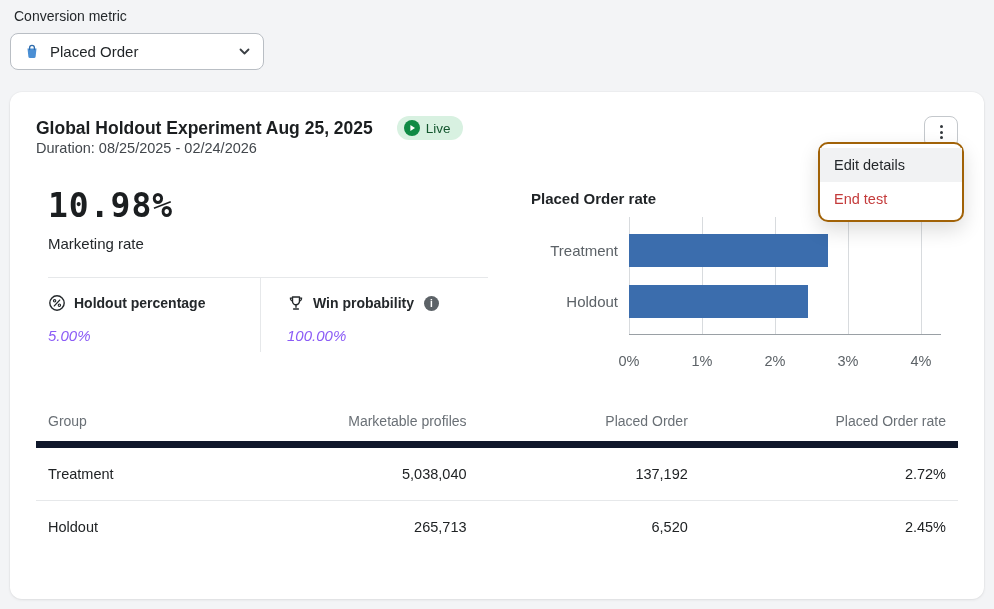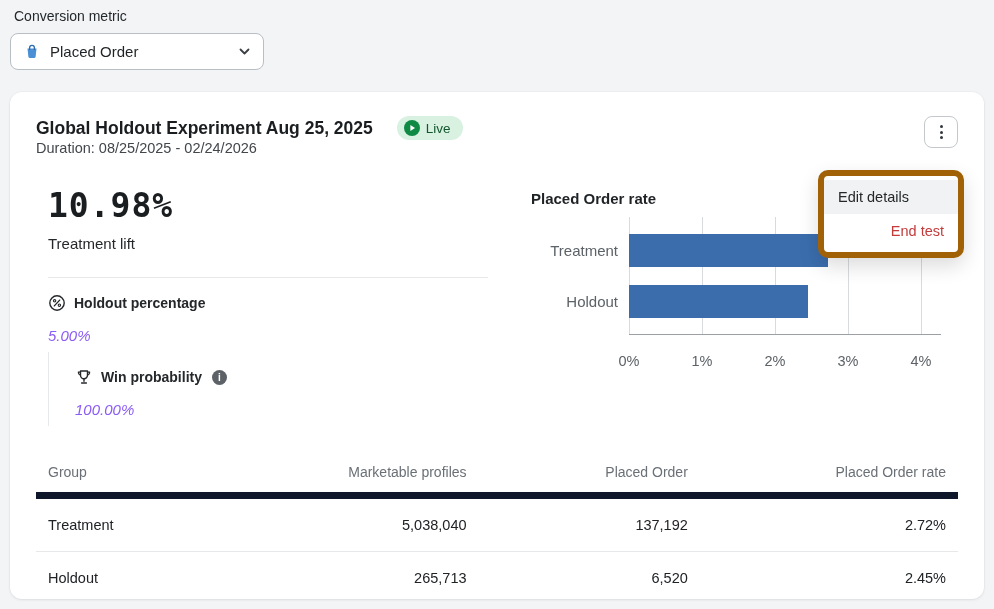--- a/index.html
+++ b/index.html
@@ -52,44 +52,44 @@
   .kebab-btn {
     width: 34px; height: 32px;
     border: 1px solid #c4c8cc; border-radius: 8px;
     background: #fff; cursor: pointer;
     display: flex; flex-direction: column;
     align-items: center; justify-content: center; gap: 2.5px;
   }
   .kebab-btn i { width: 3px; height: 3px; border-radius: 50%; background: #33383c; }
 
   .menu {
-    position: absolute; top: 54px; right: -6px;
+    position: absolute; top: 26px; right: -6px;
     width: 146px; background: #fff;
-    border: 6px solid #a16207; border-radius: 10px;
+    border: 2px solid #a16207; border-radius: 10px;
     box-shadow: 0 8px 20px rgba(0,0,0,.14);
     padding: 4px 0; z-index: 20;
   }
   .menu-item {
     padding: 9px 14px; font-size: 14.5px; color: #24282b; cursor: pointer;
     white-space: nowrap;
   }
   .menu-item.hovered { background: #f1f2f3; }
-  .menu-item.danger { color: #c43b3b; text-align: right; }
+  .menu-item.danger { color: #c43b3b; }
 
   
   .content-row { display: flex; margin-top: 30px; }
   .left-panel { width: 452px; padding-left: 12px; }
   .big-metric {
     font-family: "DejaVu Sans Mono", monospace;
     font-size: 33px; font-weight: 700; color: #1b1e20;
     letter-spacing: 1px;
   }
   .lift-label { margin-top: 10px; font-size: 15px; color: #24282b; }
 
-  .stats-row { display: flex; margin-top: 25px; border-top: 1px solid #e6e8ea; flex-direction: column; }
+  .stats-row { display: flex; margin-top: 25px; border-top: 1px solid #e6e8ea; }
   .stat-col { padding-top: 16px; padding-bottom: 8px; }
   .stat-col.first { width: 212px; }
   .stat-col.second { border-left: 1px solid #e6e8ea; padding-left: 26px; flex: 1; }
   .stat-label { display: flex; align-items: center; gap: 8px; font-size: 14px; font-weight: 600; color: #24282b; }
   .stat-value { margin-top: 15px; font-size: 15px; color: #8b5cf6; font-style: italic; }
   .info-dot {
     width: 15px; height: 15px; border-radius: 50%;
     background: #5c6267; color: #fff;
     font-size: 10px; font-weight: 700; font-style: normal;
     display: inline-flex; align-items: center; justify-content: center;
@@ -179,21 +179,21 @@
         <div class="menu-item hovered">Edit details</div>
         <div class="menu-item danger">End test</div>
       </div>
     </div>
   </div>
 
   <div class="content-row">
 
     <div class="left-panel">
       <div class="big-metric">10.98%</div>
-      <div class="lift-label">Treatment lift</div>
+      <div class="lift-label">Marketing rate</div>
 
       <div class="stats-row">
         <div class="stat-col first">
           <div class="stat-label">
             <span>
               <svg width="18" height="18" viewBox="0 0 18 18">
                 <circle cx="9" cy="9" r="7.2" fill="none" stroke="#24282b" stroke-width="1.4"></circle>
                 <circle cx="6.6" cy="6.8" r="1.2" fill="none" stroke="#24282b" stroke-width="1.1"></circle>
                 <circle cx="11.4" cy="11.2" r="1.2" fill="none" stroke="#24282b" stroke-width="1.1"></circle>
                 <path d="M11.8 6 L6.2 12" stroke="#24282b" stroke-width="1.1" stroke-linecap="round"></path>

